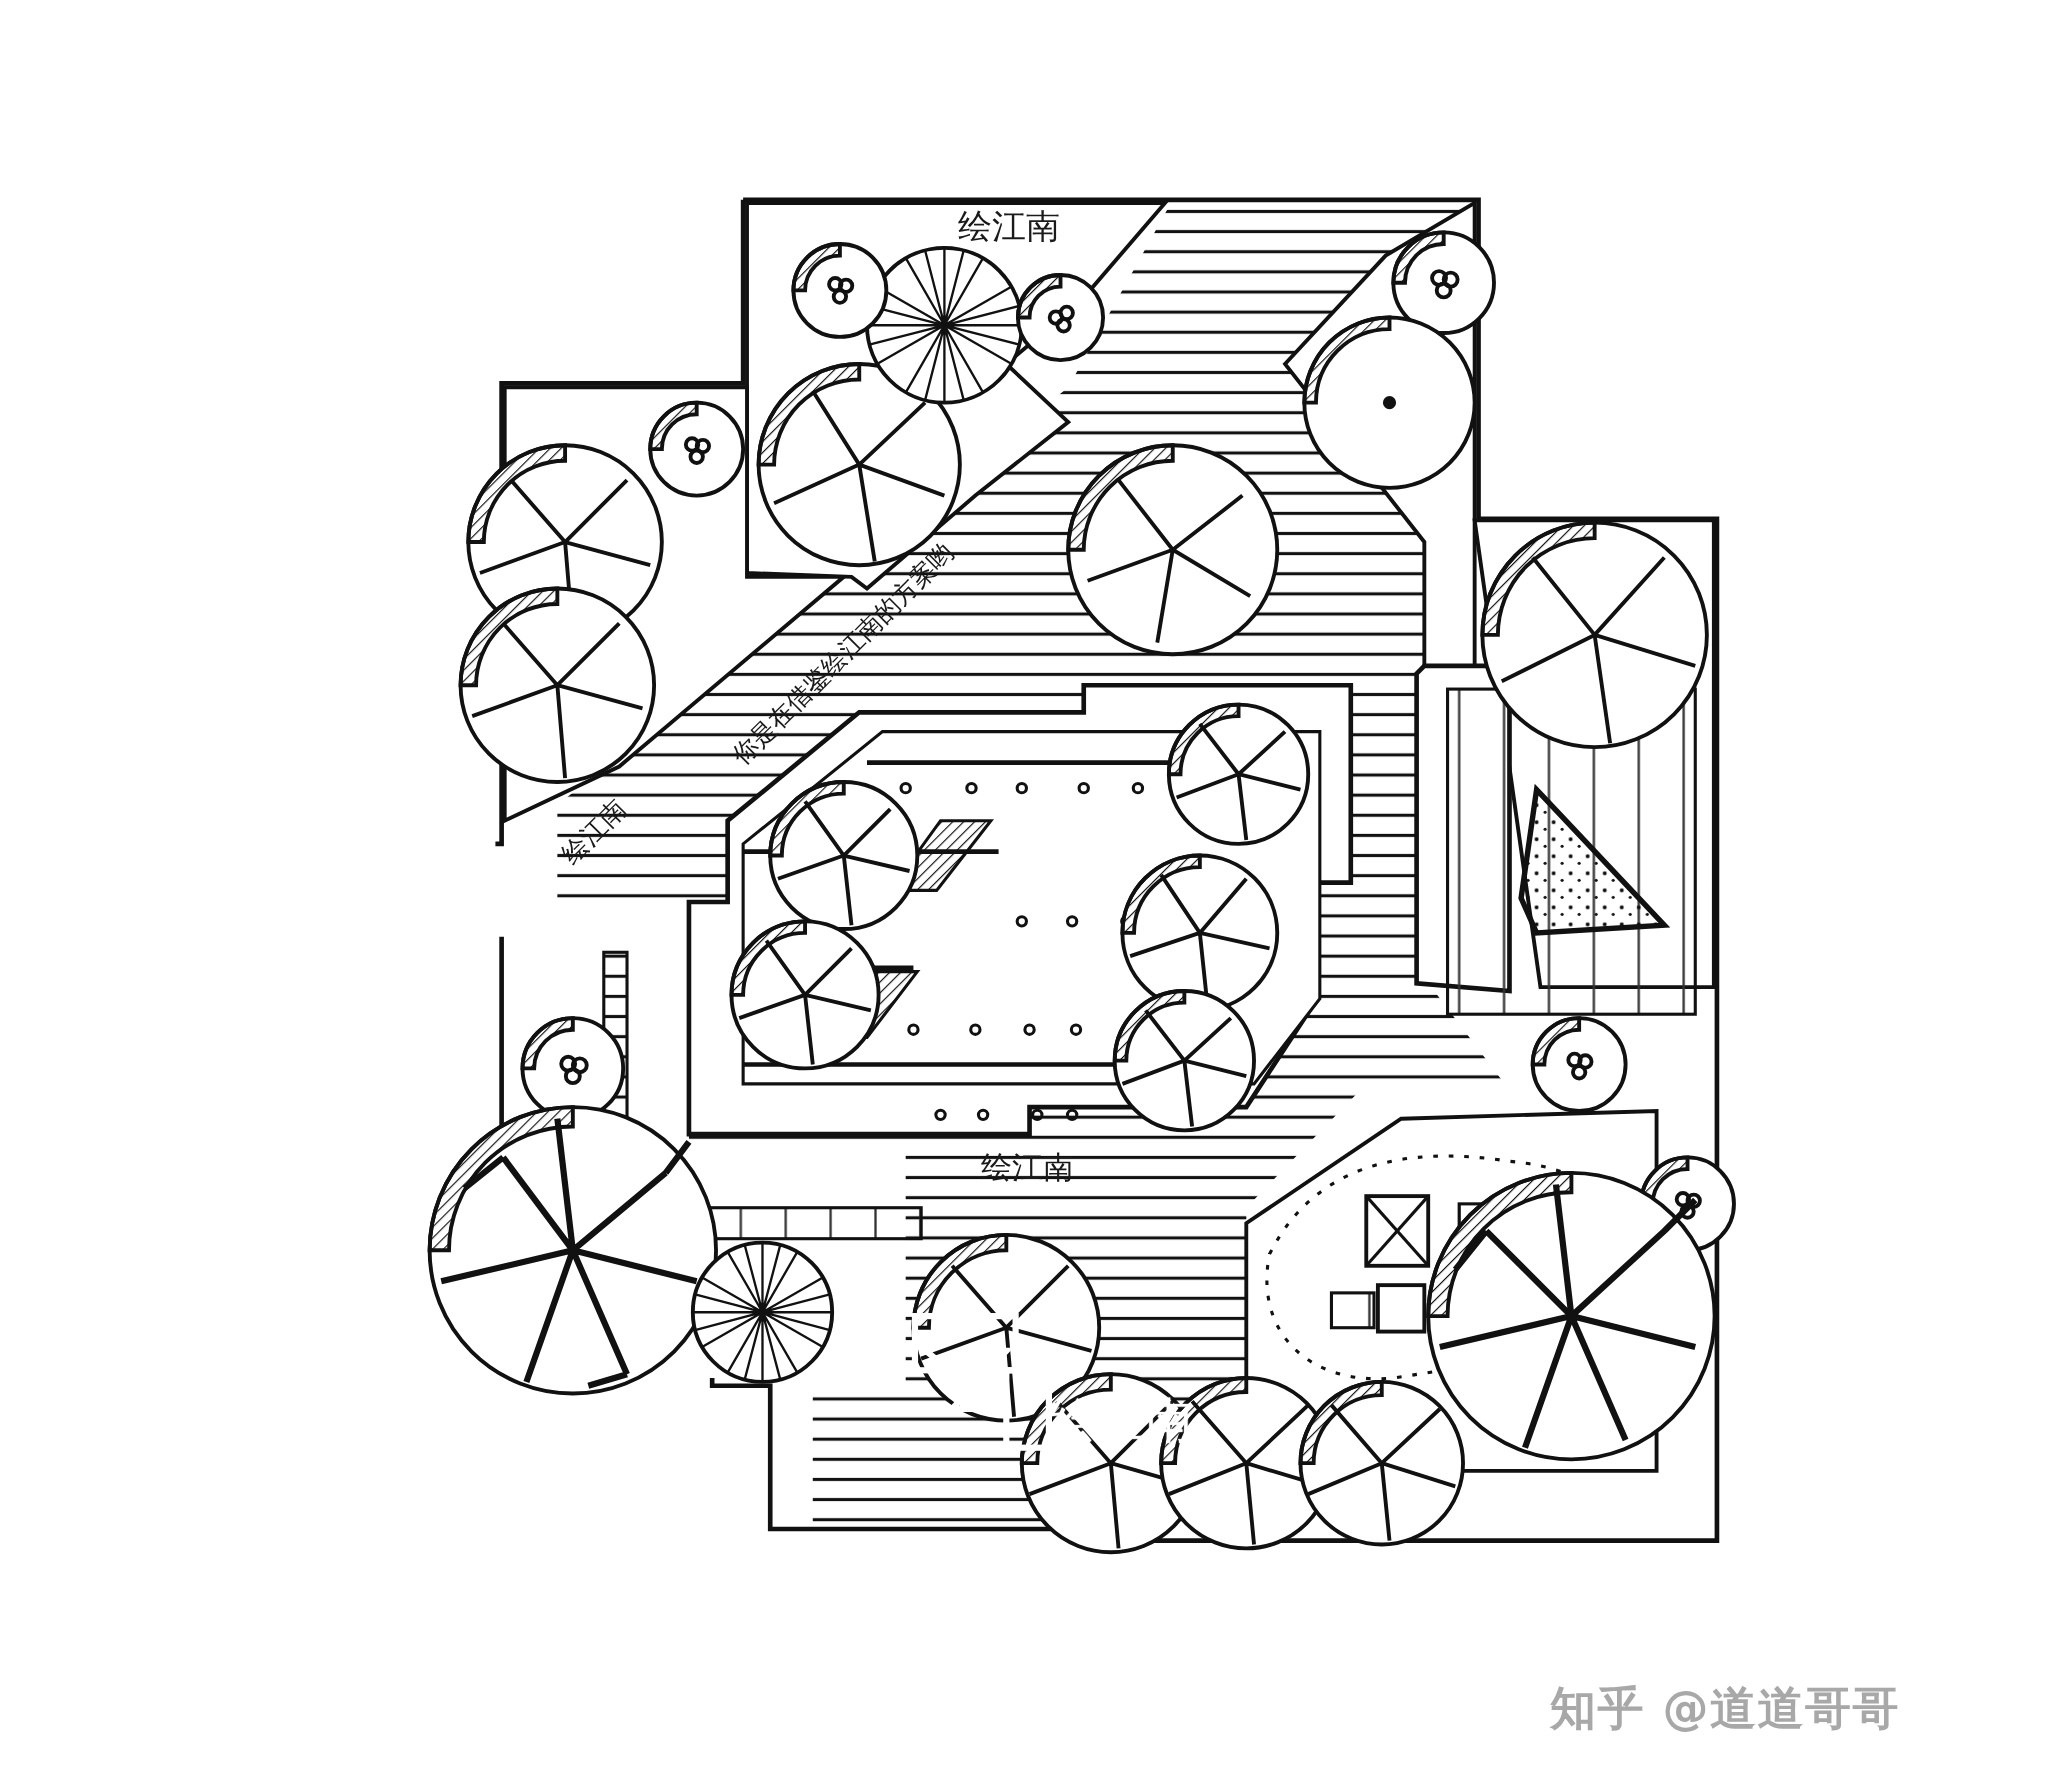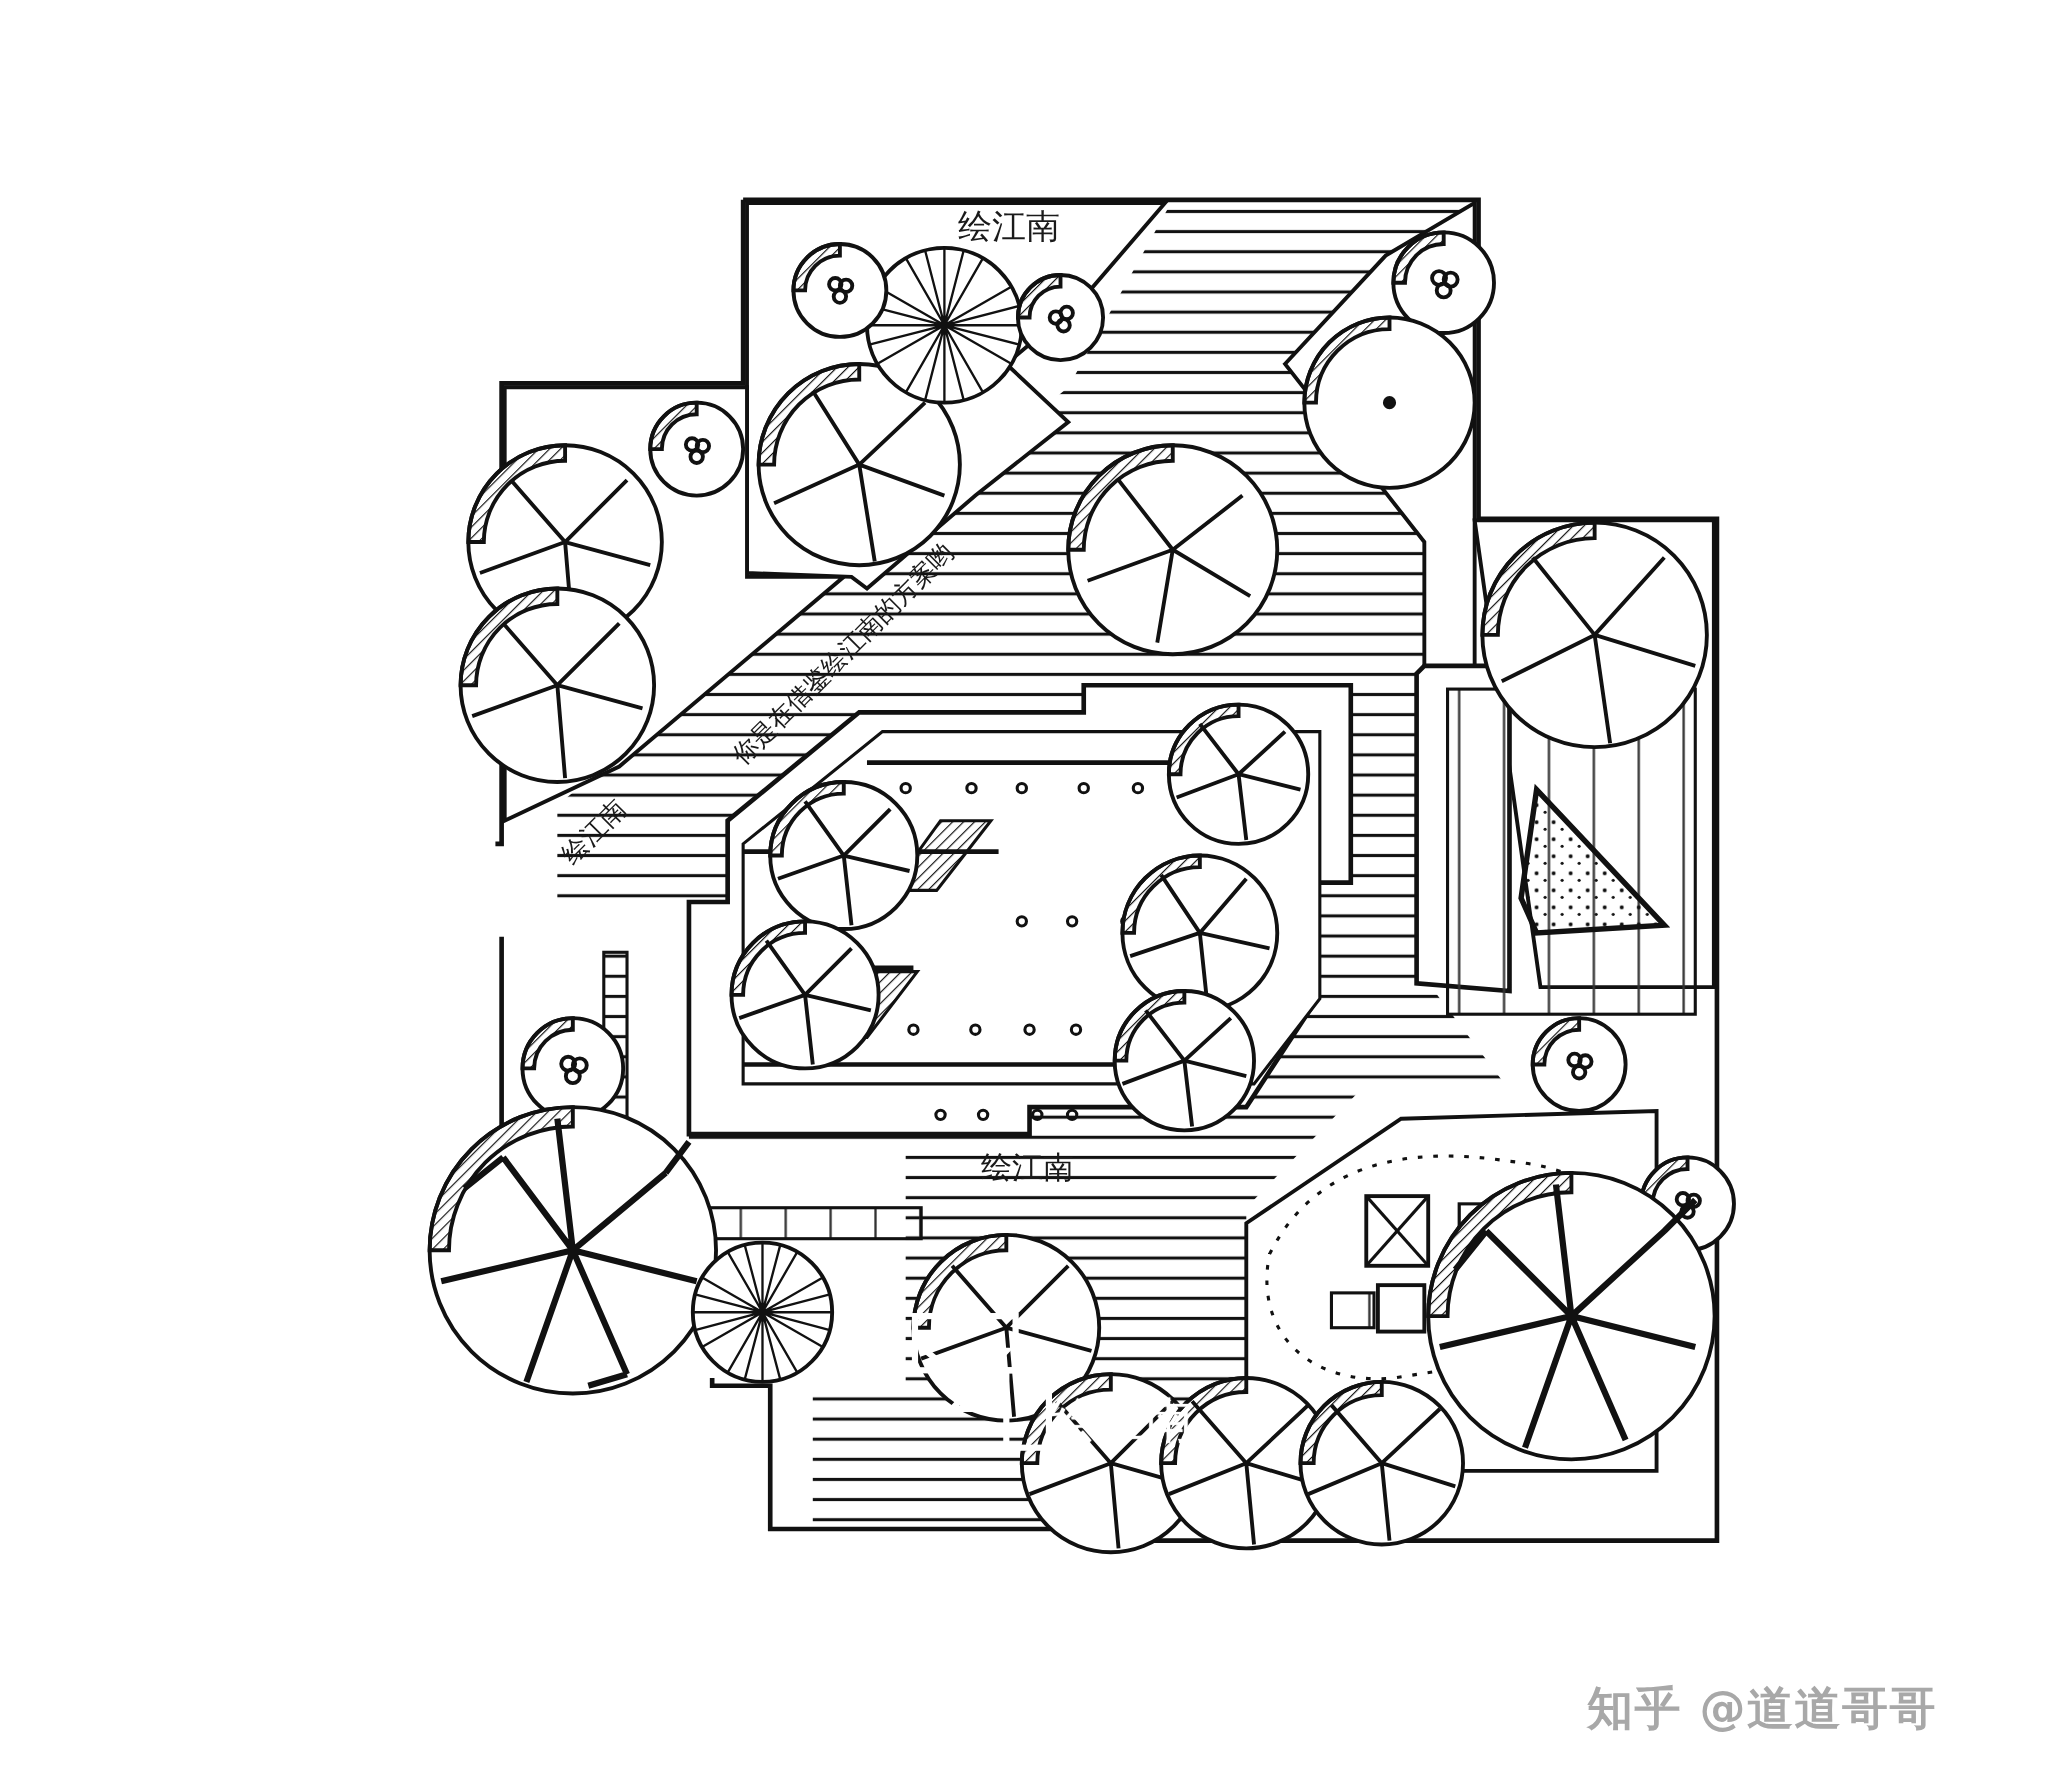--- a/index.html
+++ b/index.html
@@ -7,21 +7,21 @@
          font-family: "DejaVu Sans", sans-serif; }
   #plan { position: absolute; left: 0; top: 0; width: 2056px; height: 1790px; }
   .label { position: absolute; color: #1a1a1a; font-family: "DejaVu Sans", sans-serif;
            white-space: nowrap; line-height: 1; }
   .lbl-top { left: 958px; top: 209px; font-size: 34px; }
   .lbl-mid { left: 981px; top: 1152px; font-size: 31px; }
   .lbl-left { left: 557px; top: 850px; font-size: 26px; transform: rotate(-45deg); transform-origin: left top; }
   .lbl-diag { left: 728px; top: 751px; font-size: 25px; transform: rotate(-45deg); transform-origin: left top; }
   .logo-text { position: absolute; left: 1049px; top: 1389px; font-size: 48px; color: #ffffff;
                font-family: "DejaVu Sans", sans-serif; text-shadow: 0 0 1.5px #ffffff; }
-  .credit { position: absolute; left: 1587px; top: 1678px; font-size: 46px; color: #a8a8a8;
+  .credit { position: absolute; left: 1550px; top: 1678px; font-size: 46px; color: #a8a8a8;
             font-family: "DejaVu Sans", sans-serif; font-weight: bold; letter-spacing: 1.5px; }
 </style>
 </head>
 <body>
 
 <svg id="plan" viewBox="0 0 2656 2312" xmlns="http://www.w3.org/2000/svg">
   <defs>
     <pattern id="hlines" patternUnits="userSpaceOnUse" width="40" height="26">
       <line x1="0" y1="13" x2="40" y2="13" stroke="#111" stroke-width="4"></line>
     </pattern>

